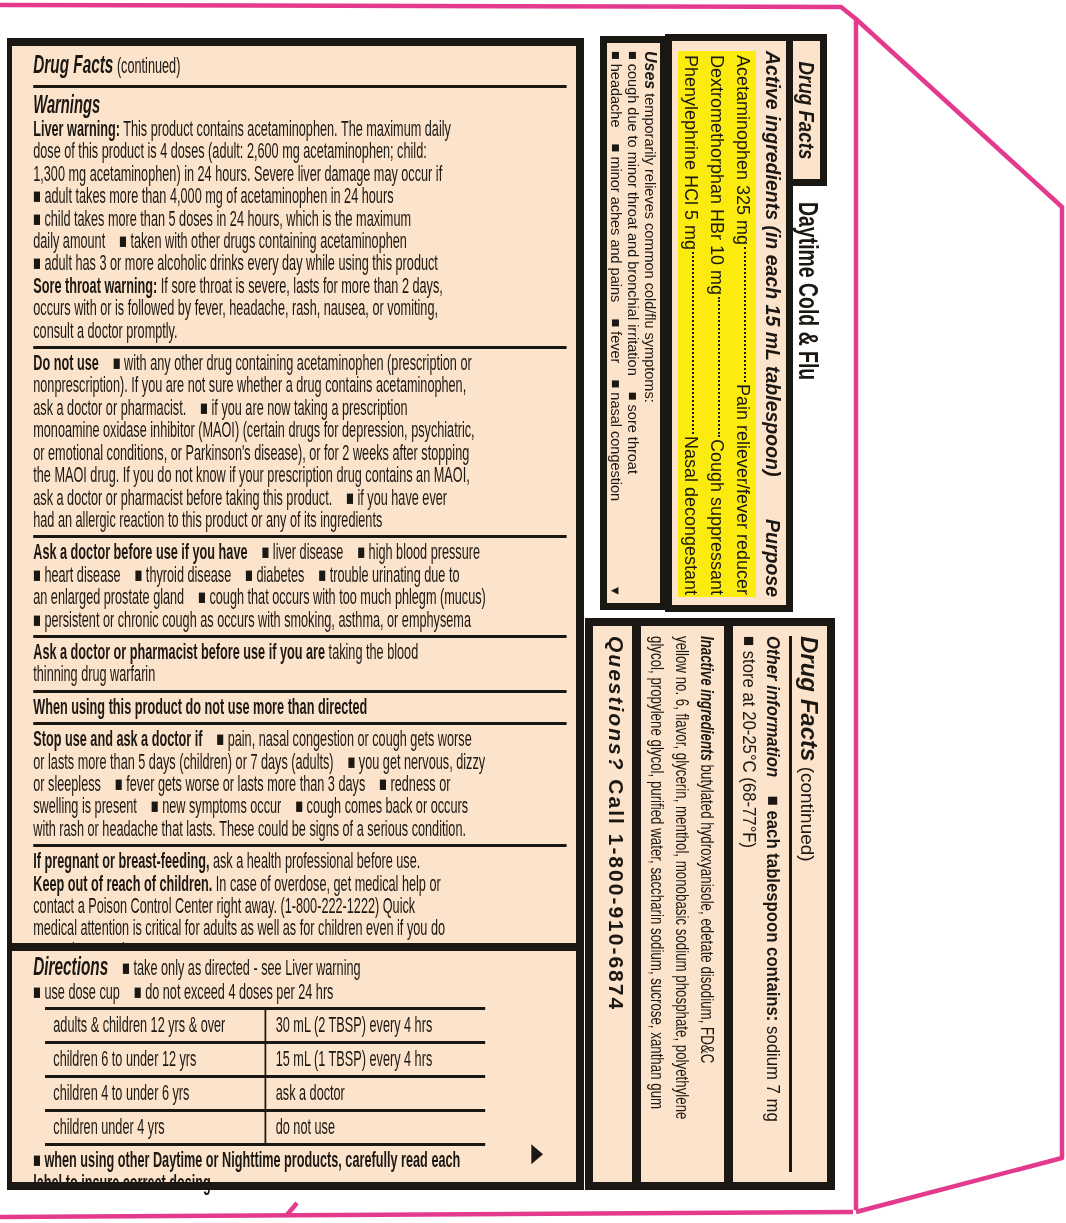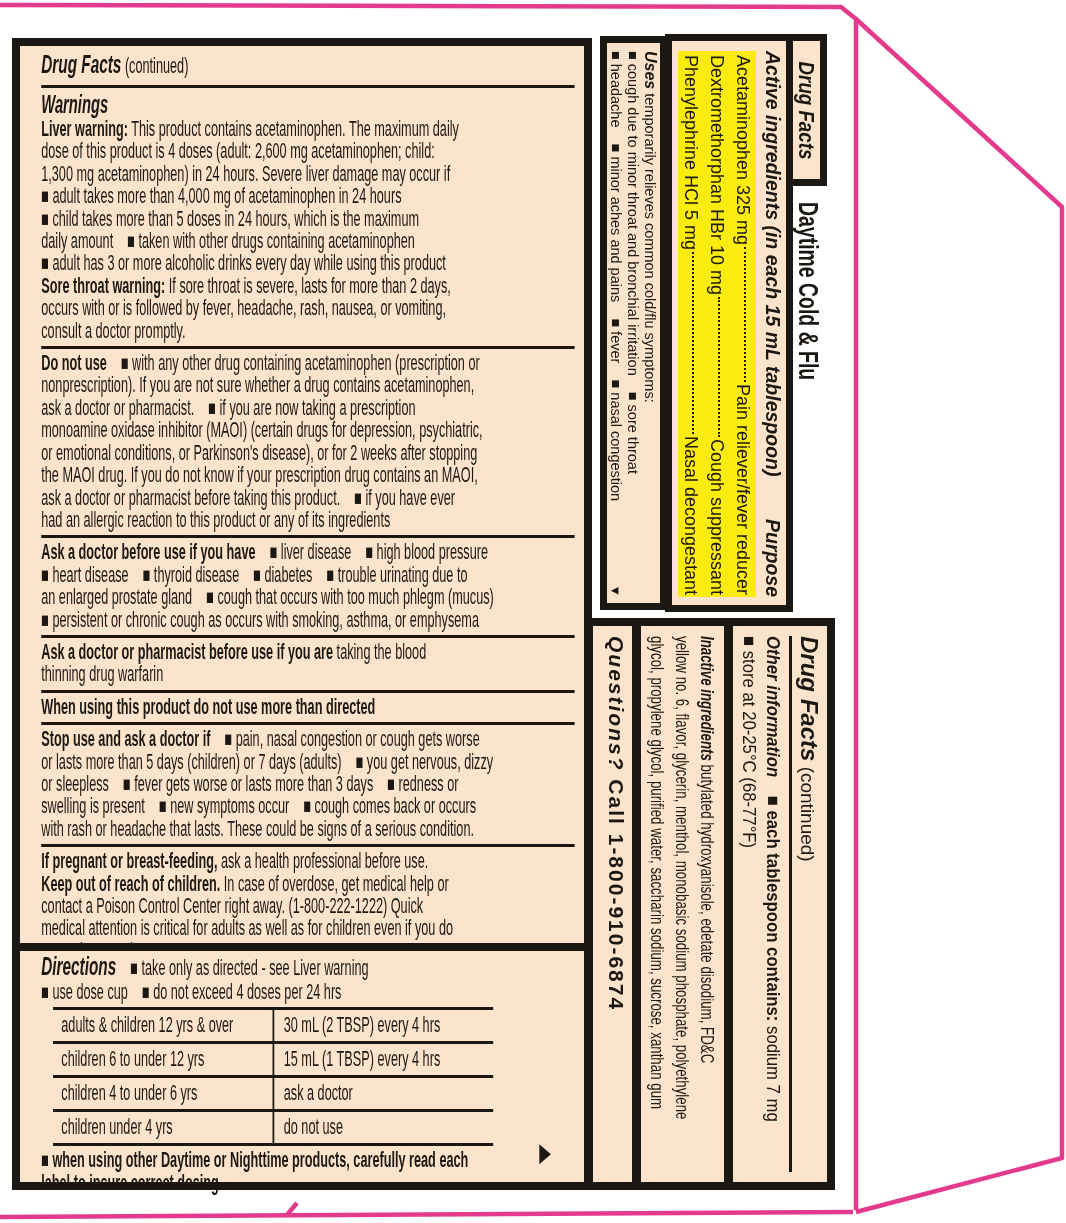--- a/index.html
+++ b/index.html
@@ -3,21 +3,21 @@
 <meta charset="utf-8">
 <style>
   html,body{margin:0;padding:0;}
   body{width:1066px;height:1223px;position:relative;background:#ffffff;
        font-family:"Liberation Sans",sans-serif;color:#1b1712;overflow:hidden;}
   .panel{position:absolute;box-sizing:border-box;background:#fce3cb;border:8px solid #1b1712;z-index:2;}
   .pre{white-space:pre;}
   b,.b{font-weight:bold;}
   .bi{font-weight:bold;font-style:italic;}
   
-  #left-panel{left:12px;top:38px;width:580px;height:1152px;}
+  #left-panel{left:4px;top:38px;width:580px;height:1152px;}
   #left-slit{position:absolute;left:3px;top:38px;width:4px;height:1152px;background:#ffffff;z-index:3;}
   .sec{position:absolute;left:0;width:100%;overflow:hidden;}
   #warn-sec{top:0;height:897px;}
   #dir-divider{position:absolute;left:0;top:897px;width:100%;height:8px;background:#1b1712;}
   #dir-sec{top:905px;height:281px;}
   .scaled{position:absolute;left:0;top:0;width:956px;transform:scaleX(0.59);transform-origin:0 0;
           padding:3px 16px 0 36px;box-sizing:border-box;}
   .lp-title{font-size:26px;line-height:30px;}
   .lp-title .rest{font-weight:normal;font-style:normal;font-size:21.5px;}
   .rule{height:3px;background:#1b1712;margin:4px 0 3px 0;}

